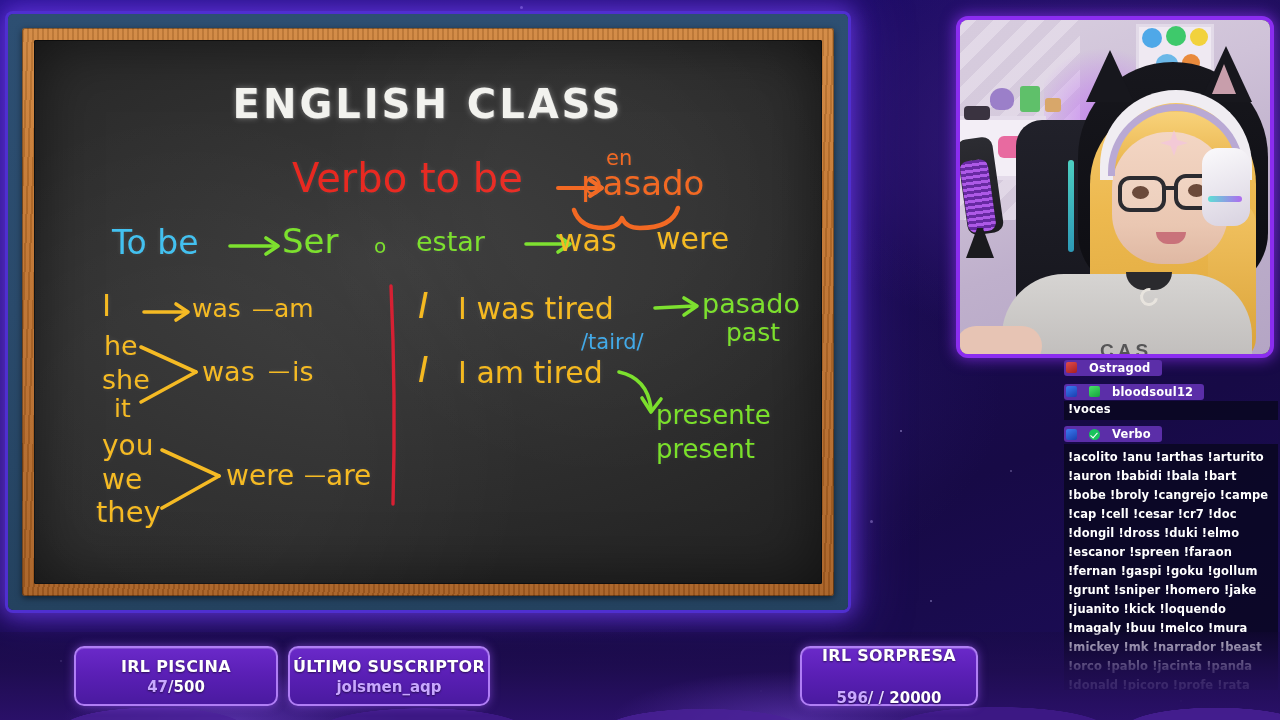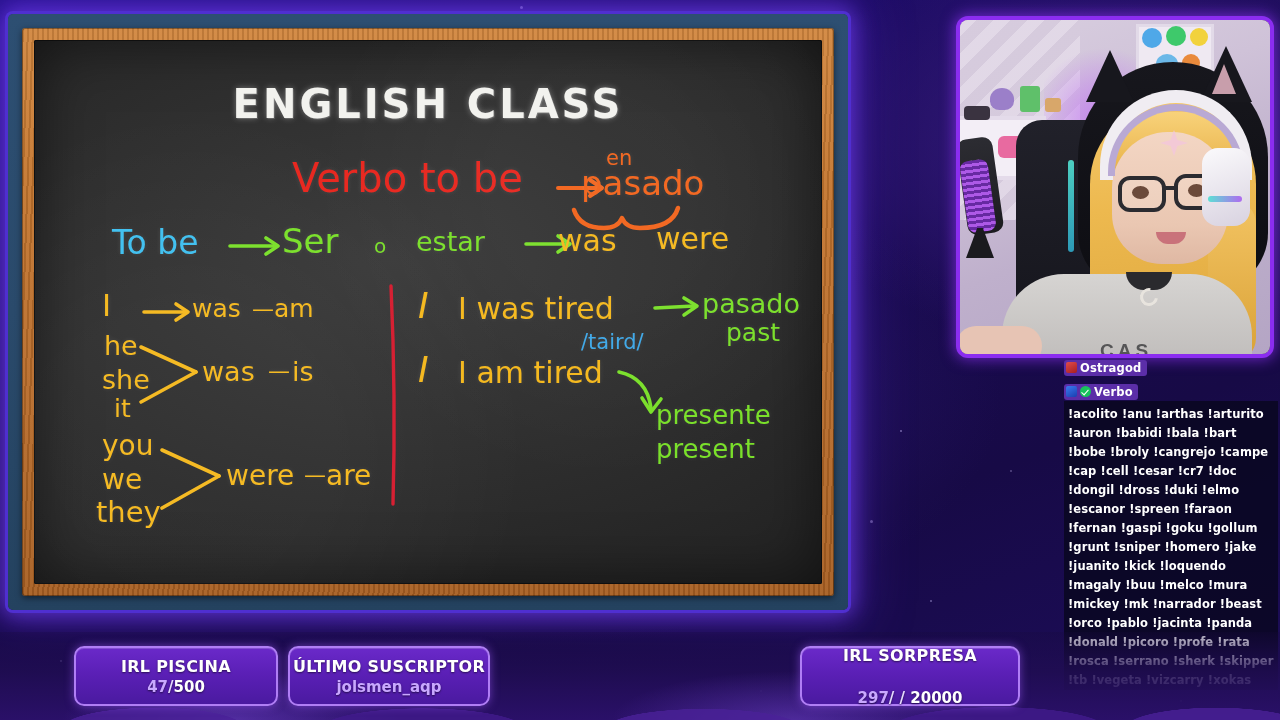--- a/index.html
+++ b/index.html
@@ -131,24 +131,24 @@
     color: #ffffff;
     font-size: 11.5px;
     font-weight: 700;
     line-height: 13.5px;
     letter-spacing: .1px;
     word-wrap: break-word;
   }
   .chat-namebar {
     display: inline-flex;
     align-items: center;
-    gap: 3px;
+    gap: 12px;
     background: #5b2ea8;
     border-radius: 3px;
-    padding: 1px 5px 1px 2px;
+    padding: 1px 11px 1px 2px;
     margin-bottom: 1px;
   }
   .chat-name {
     color: #ffffff;
     font-size: 11.5px;
     font-weight: 700;
     letter-spacing: .2px;
   }
   .badge {
     display: inline-block;
@@ -414,20 +414,30 @@
   <div id="chat">
 
 
     <div class="chat-msg">
       <div class="chat-namebar">
         <span class="badge red"></span>
         <span class="chat-name">Ostragod</span>
       </div>
     </div>
 
+    <div class="chat-msg">
+      <div class="chat-namebar">
+        <span class="badge blue"></span>
+        <span class="badge green"></span>
+        <span class="chat-name">bloodsoul12</span>
+      </div>
+      <div class="chat-bubble">
+        <div class="chat-body">!voces</div>
+      </div>
+    </div>
 
     <div class="chat-msg">
       <div class="chat-namebar">
         <span class="badge blue"></span>
         <span class="badge check"></span>
         <span class="chat-name">Verbo</span>
       </div>
       <div class="chat-bubble">
         <span class="chat-body">!acolito !anu !arthas !arturito !auron !babidi !bala !bart !bobe !broly !cangrejo !campe !cap !cell !cesar !cr7 !doc !dongil !dross !duki !elmo !escanor !spreen !faraon !fernan !gaspi !goku !gollum !grunt !sniper !homero !jake !juanito !kick !loquendo !magaly !buu !melco !mura !mickey !mk !narrador !beast !orco !pablo !jacinta !panda !donald !picoro !profe !rata !rosca !serrano !sherk !skipper !tb !vegeta !vizcarry !xokas</span>
       </div>
@@ -441,20 +451,20 @@
       <div class="goal-title">IRL PISCINA</div>
       <div class="goal-value"><span class="cur">47</span><span class="sub">/</span><span>500</span></div>
     </div>
 
     <div class="goal" style="left:288px;width:202px;">
       <div class="goal-title">ÚLTIMO SUSCRIPTOR</div>
       <div class="goal-value"><span class="cur">jolsmen_aqp</span></div>
     </div>
 
 
-    <div class="goal" style="left:800px;width:220px;gap:24px;">
+    <div class="goal" style="left:800px;width:178px;gap:24px;">
       <div class="goal-title">IRL SORPRESA</div>
-      <div class="goal-value"><span class="cur">297</span><span class="sub">/ /</span> <span>20000</span></div>
+      <div class="goal-value"><span class="cur">596</span><span class="sub">/ /</span> <span>20000</span></div>
     </div>
 
   </div>
 
 </div>
 
 </body></html>

